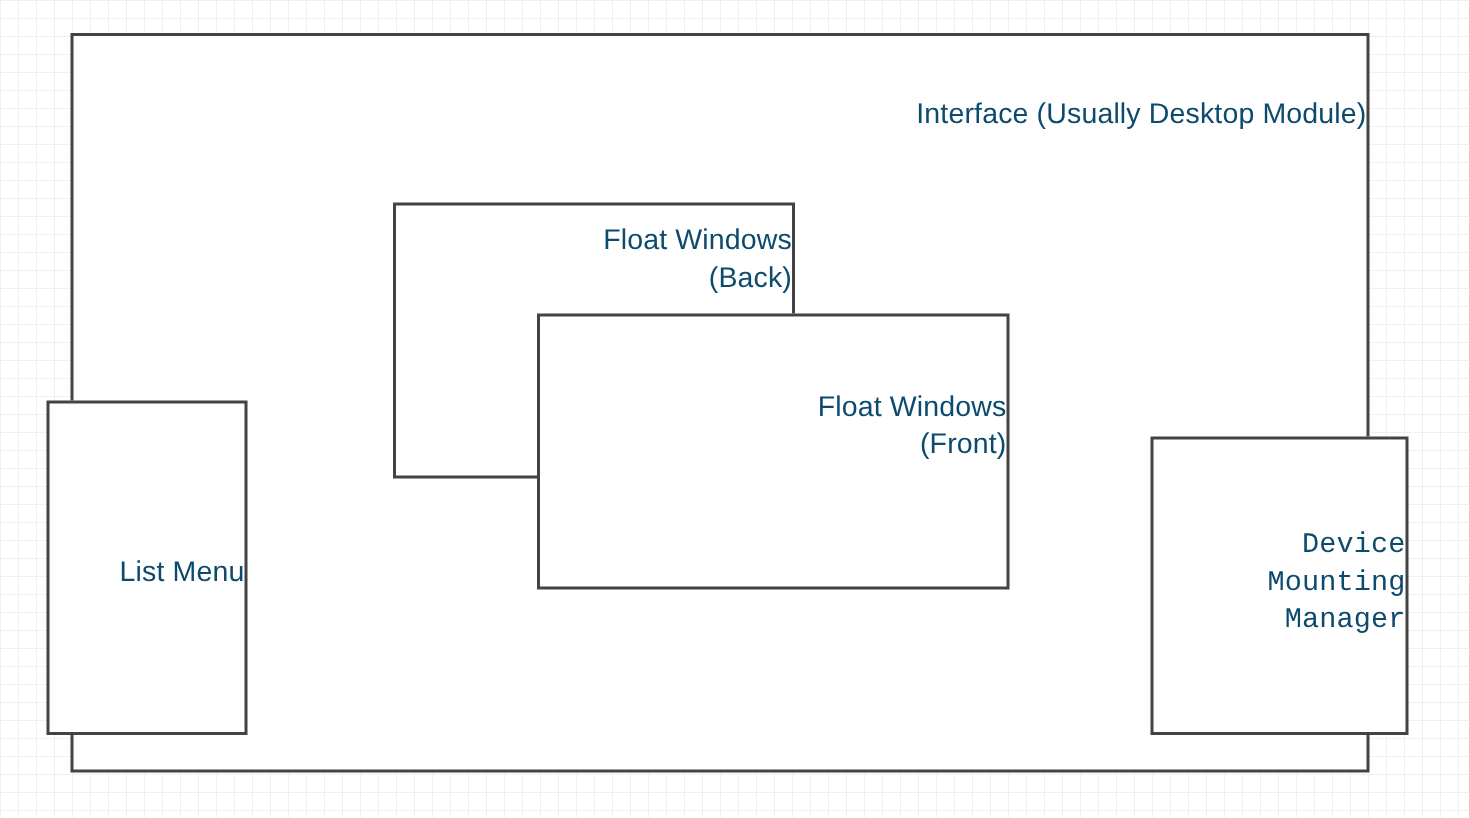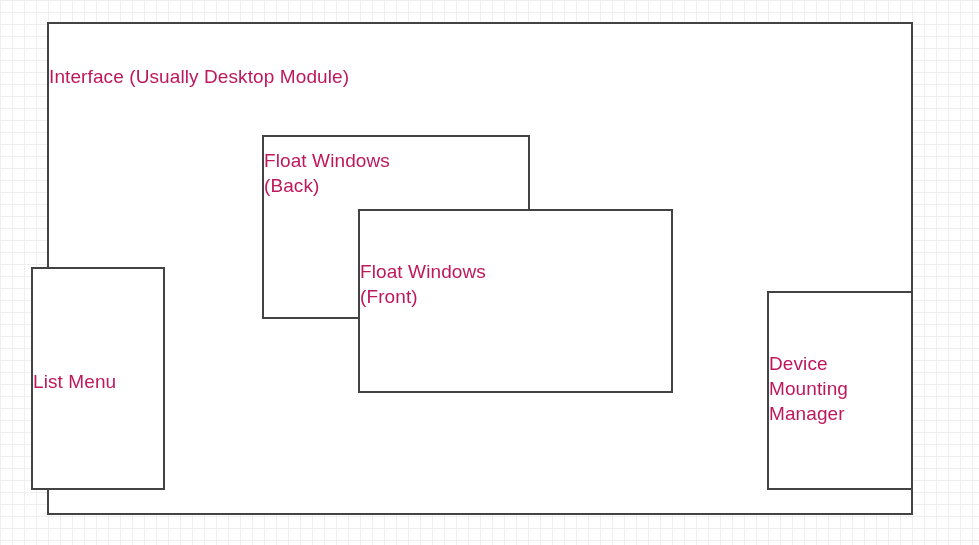--- a/index.html
+++ b/index.html
@@ -33,22 +33,22 @@
     position: absolute;
     box-sizing: border-box;
     border: 2px solid #434343;
     background: #ffffff;
   }
 
   .box-label {
     position: absolute;
     left: 0;
     right: 0;
-    text-align: left;
-    color: #be185d;
+    text-align: right;
+    color: #0c4a6e;
     font-size: 19px;
     line-height: 25px;
     white-space: pre-line;
     letter-spacing: 0.1px;
   }
 
   
   #interface-frame {
     left: 47px;
     top: 22px;
@@ -69,23 +69,24 @@
     z-index: 2;
   }
   #list-menu > .box-label {
     top: 100px;
   }
 
   
   #device-mounting-manager {
     left: 767px;
     top: 291px;
-    width: 146px;
+    width: 172px;
     height: 199px;
     z-index: 2;
+    font-family: Liberation Mono, monospace;
   }
   #device-mounting-manager > .box-label {
     top: 58px;
   }
 
   
   #float-window-back {
     left: 262px;
     top: 135px;
     width: 268px;

